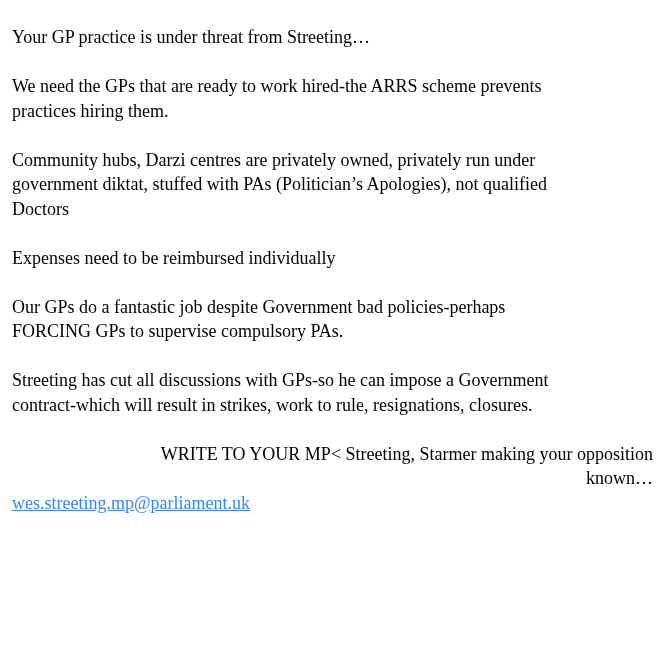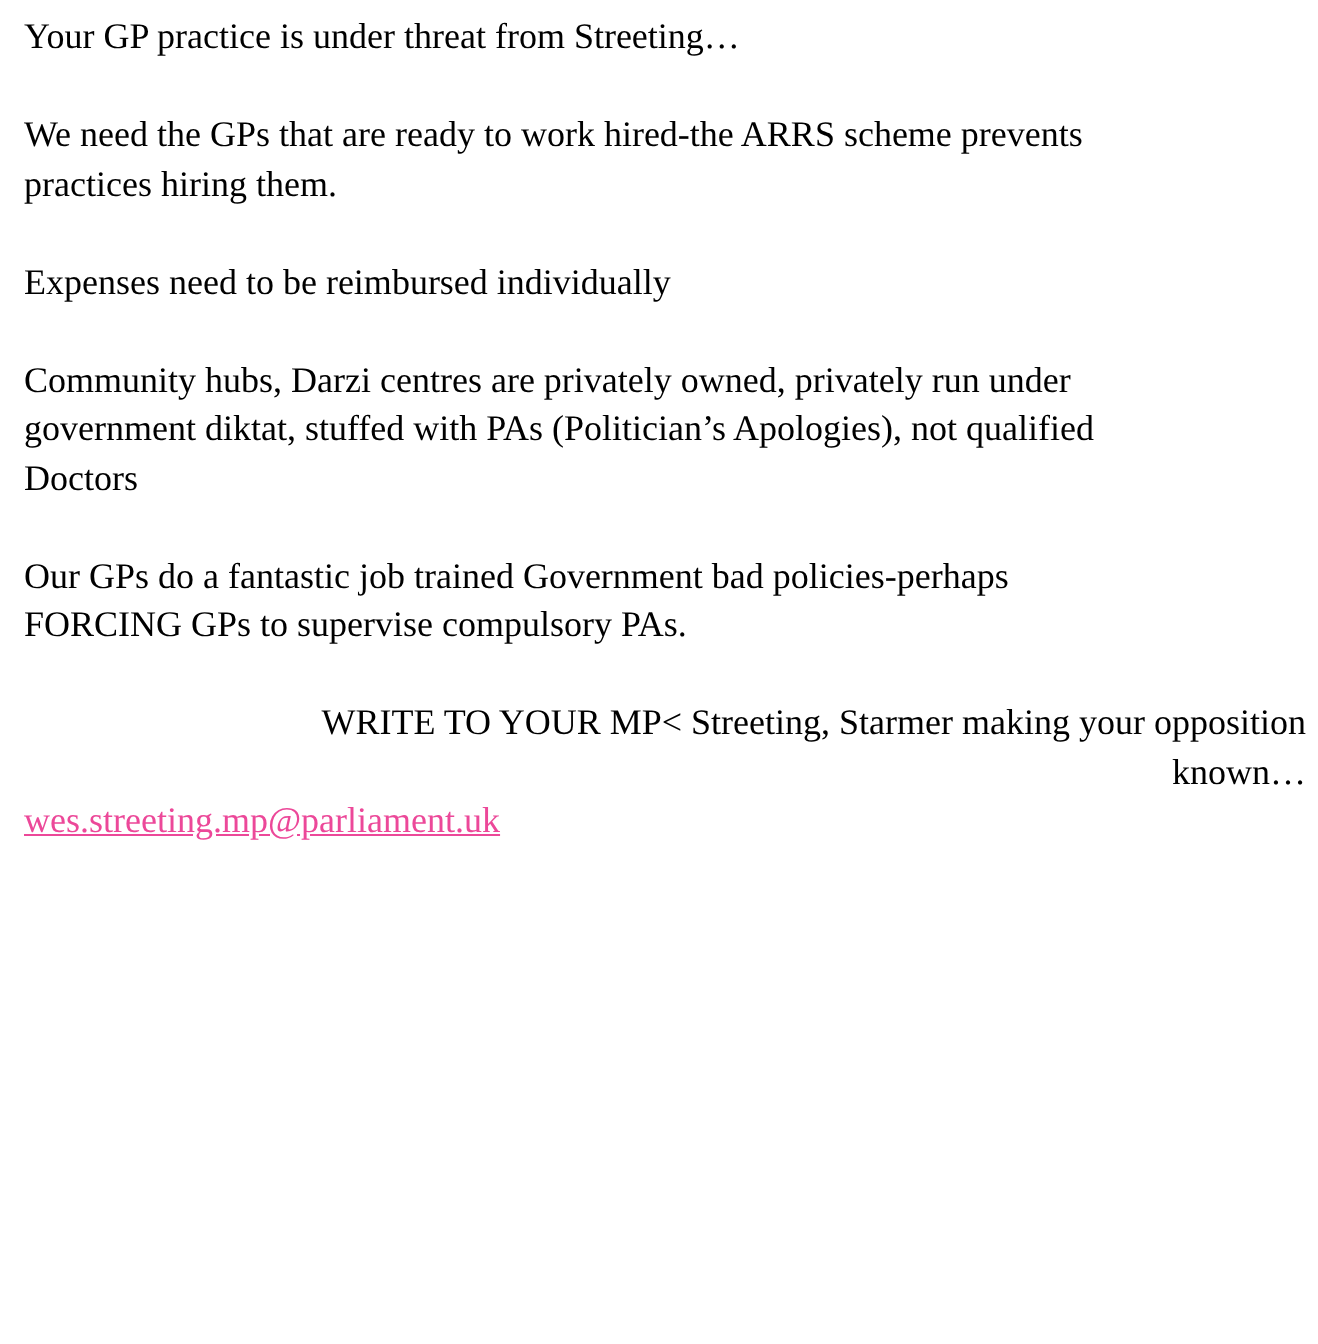--- a/index.html
+++ b/index.html
@@ -10,49 +10,51 @@
   body {
     width: 659px;
     height: 672px;
     overflow: hidden;
     font-family: "Liberation Serif", "DejaVu Serif", serif;
     font-size: 18px;
     line-height: 24.5px;
     color: #000000;
   }
   .doc {
-    padding: 6px 6px 0 12px;
+    padding: 25px 6px 0 12px;
   }
   .para {
     margin: 0 0 24.5px 0;
     white-space: pre;           
   }
   .para.no-gap {
     margin-bottom: 0;
     text-align: right;
   }
   .email-line {
     margin: 0;
     white-space: pre;
   }
   a.email-link {
-    color: #ec4899;
+    color: #3b82f6;
     text-decoration: underline;
     cursor: pointer;
   }
 </style>
 </head>
 <body>
 
 <div class="doc">
   <p class="para">Your GP practice is under threat from Streeting…</p>
   <p class="para">We need the GPs that are ready to work hired-the ARRS scheme prevents
 practices hiring them.</p>
-  <p class="para">Expenses need to be reimbursed individually</p>
   <p class="para">Community hubs, Darzi centres are privately owned, privately run under
 government diktat, stuffed with PAs (Politician’s Apologies), not qualified
 Doctors</p>
-  <p class="para">Our GPs do a fantastic job trained Government bad policies-perhaps
+  <p class="para">Expenses need to be reimbursed individually</p>
+  <p class="para">Our GPs do a fantastic job despite Government bad policies-perhaps
 FORCING GPs to supervise compulsory PAs.</p>
+  <p class="para">Streeting has cut all discussions with GPs-so he can impose a Government
+contract-which will result in strikes, work to rule, resignations, closures.</p>
   <p class="para no-gap">WRITE TO YOUR MP&lt; Streeting, Starmer making your opposition
 known…</p>
   <div class="email-line"><a class="email-link">wes.streeting.mp@parliament.uk</a></div>
 </div>
 
 </body></html>

